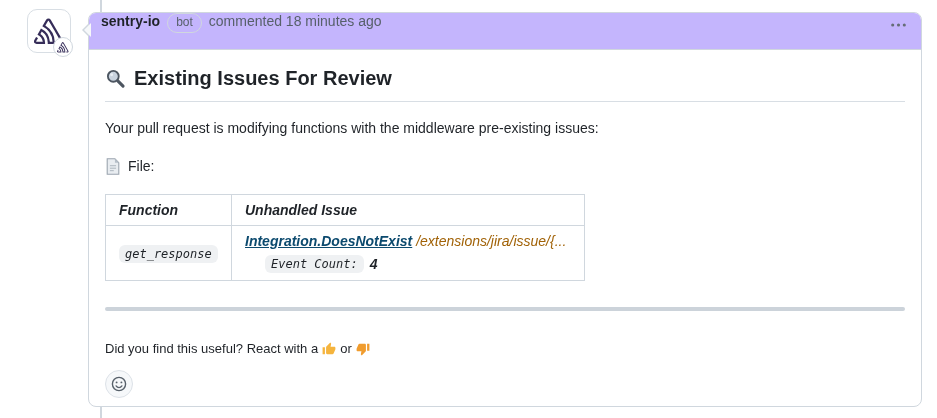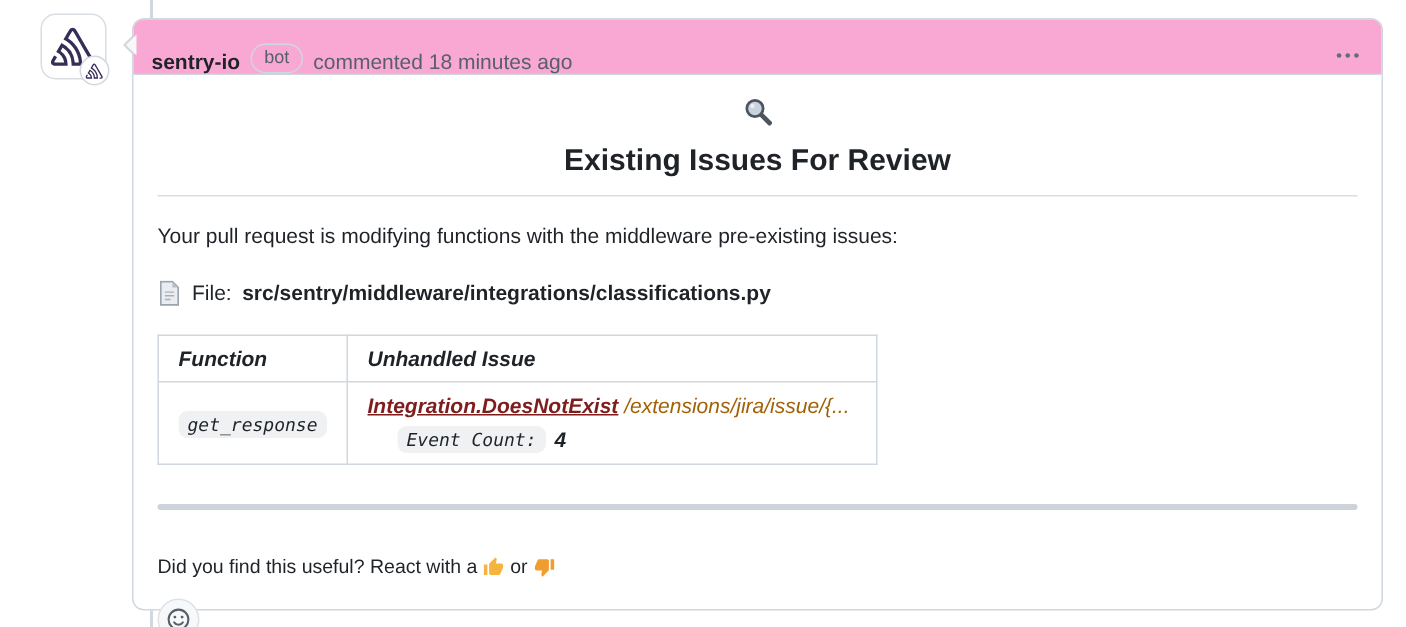--- a/index.html
+++ b/index.html
@@ -25,22 +25,22 @@
     display:flex;align-items:center;justify-content:center;
   }
 
   
   .comment{
     position:absolute;left:88px;top:12px;width:834px;height:395px;box-sizing:border-box;
     background:#fff;border:1px solid #d0d7de;border-radius:8px;
   }
   .comment-header{
     position:relative;height:37px;box-sizing:border-box;
-    background:#f9a8d4;border-bottom:1px solid #d0d7de;border-radius:7px 7px 0 0;
-    display:flex;align-items:flex-end;gap:7px;padding:0 12px;
+    background:#c4b5fd;border-bottom:1px solid #d0d7de;border-radius:7px 7px 0 0;
+    display:flex;align-items:flex-start;gap:7px;padding:0 12px;
   }
   .comment-header::before{
     content:"";position:absolute;left:-14px;top:10px;width:0;height:0;
     border:7px solid transparent;border-right:7px solid #d0d7de;
   }
   .comment-header::after{
     content:"";position:absolute;left:-12px;top:10px;width:0;height:0;
     border:7px solid transparent;border-right:7px solid #f6f8fa;
   }
   .author{font-weight:700;color:#1f2328;text-decoration:none;cursor:pointer;}
@@ -52,38 +52,38 @@
   .kebab-btn{
     margin-left:auto;background:none;border:none;padding:4px 2px;cursor:pointer;
     display:flex;align-items:center;
   }
 
   .comment-body{padding:14px 16px;}
 
   .issue-heading{
     display:flex;align-items:center;gap:8px;
     font-size:20px;font-weight:700;line-height:28px;color:#1f2328;
-    margin:0 0 16px;padding-bottom:9px;border-bottom:1px solid #d8dee4;flex-direction:column;
+    margin:0 0 16px;padding-bottom:9px;border-bottom:1px solid #d8dee4;
   }
   .intro{margin:0 0 17px;line-height:21px;}
   .file-line{margin:0 0 17px;display:flex;align-items:center;gap:7px;line-height:21px;}
   .file-path{font-weight:700;}
 
   table.issues{border-collapse:collapse;margin:0;font-style:italic;}
   table.issues th,table.issues td{
     border:1px solid #d0d7de;text-align:left;padding:7px 13px;vertical-align:middle;
   }
   table.issues th{font-weight:700;}
   .col-function{width:99px;}
   .col-issue{width:326px;}
   code.inline{
     font-family:"DejaVu Sans Mono","Liberation Mono",monospace;font-size:12px;
     background:#eff1f3;border-radius:6px;padding:2px 6px;white-space:nowrap;
   }
-  .issue-link{color:#7f1d1d;font-weight:700;text-decoration:underline;cursor:pointer;}
+  .issue-link{color:#0c4a6e;font-weight:700;text-decoration:underline;cursor:pointer;}
   .issue-loc{color:#a16207;}
   .event-line{margin-top:6px;display:flex;align-items:center;gap:6px;margin-left:20px;}
   .event-count{font-weight:700;}
 
   hr.thick{border:none;height:4px;background:#ccd3da;border-radius:2px;margin:26px 0 0;}
 
   .feedback{
     margin:30px 0 13px;font-size:13px;color:#1f2328;
     display:flex;align-items:center;gap:4px;line-height:16px;
   }
@@ -147,21 +147,20 @@
 
     <p class="file-line">
       <span>
         <svg width="16" height="17" viewBox="0 0 20 22">
           <path d="M2.5 1h10l5 5v15h-15z" fill="#e9edf1" stroke="#9aa4ae" stroke-width="1.4"></path>
           <path d="M12.5 1l5 5h-5z" fill="#b6bfc8"></path>
           <path d="M6 10h8M6 13.2h8M6 16.4h5" stroke="#a8b1ba" stroke-width="1.2"></path>
         </svg>
       </span>
       <span>File:</span>
-      <span class="file-path">src/sentry/middleware/integrations/classifications.py</span>
     </p>
 
     <table class="issues">
       <thead>
         <tr>
           <th class="col-function">Function</th>
           <th class="col-issue">Unhandled Issue</th>
         </tr>
       </thead>
       <tbody>

